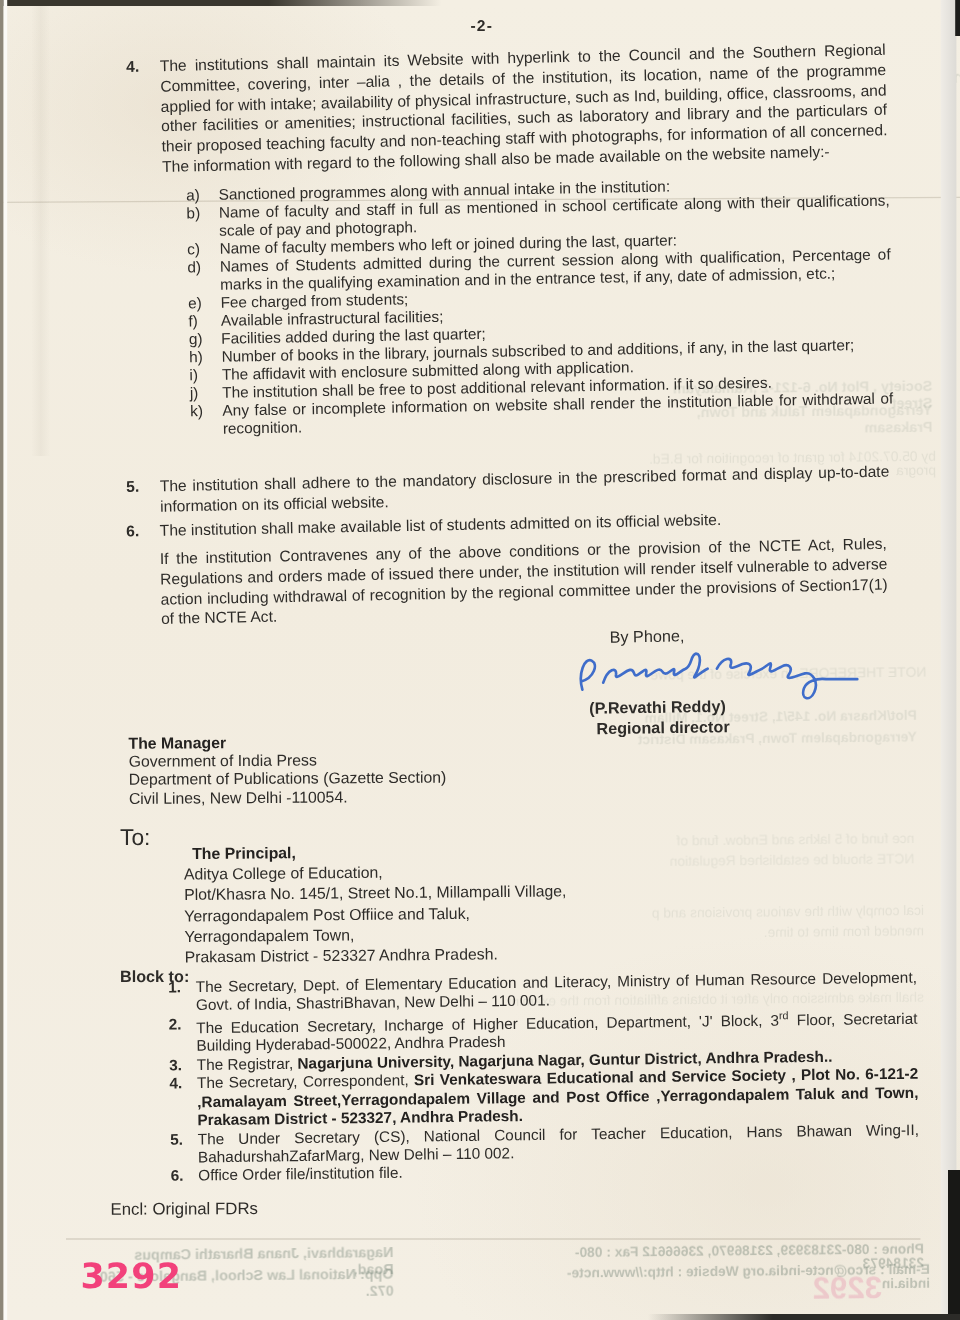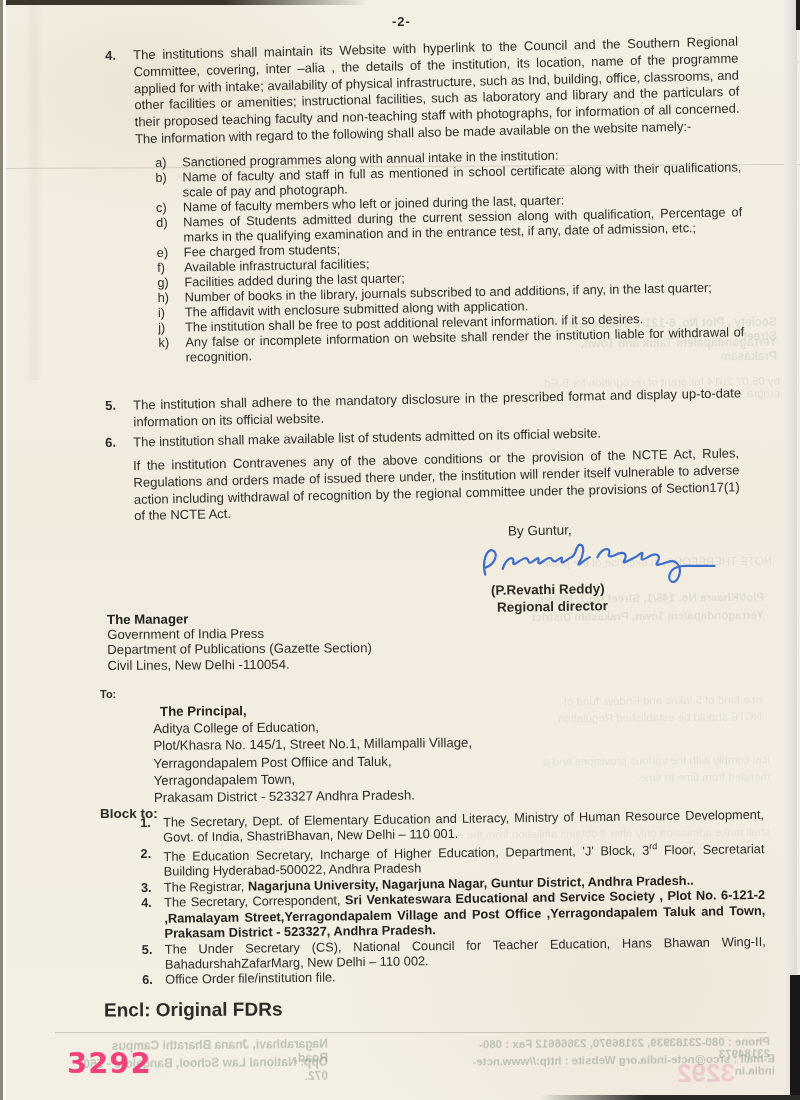--- a/index.html
+++ b/index.html
@@ -35,27 +35,27 @@
   .sublist .lbl{width:27px;flex:none;}
   .sublist .txt{flex:1;text-align:justify;}
   .item5{left:105px;top:398px;width:636px;font-size:13px;line-height:16.5px;transform:rotate(-1.15deg);transform-origin:left top;}
   .item6{left:105px;top:435px;width:636px;font-size:13px;line-height:16.5px;transform:rotate(-1.1deg);transform-origin:left top;}
   .contra{left:133px;top:458px;width:606px;font-size:13px;line-height:16.8px;transform:rotate(-1.2deg);transform-origin:left top;}
   .byorder{left:508px;top:523px;font-size:13.5px;transform:rotate(-1deg);}
   .sig{left:468px;top:536px;}
   .signame{left:491px;top:582px;font-size:13.5px;font-weight:bold;transform:rotate(-.8deg);}
   .sigtitle{left:497px;top:599px;font-size:13.5px;font-weight:bold;transform:rotate(-.8deg);}
   .manager{left:107px;top:612px;font-size:13.2px;line-height:15.2px;transform:rotate(-.4deg);transform-origin:left top;}
-  .tolabel{left:100px;top:688px;font-size:11px;font-weight:bold;}
+  .tolabel{left:100px;top:688px;font-size:19px;font-weight:normal;}
   .tolines{left:153px;top:703px;font-size:13.2px;line-height:17.2px;transform:rotate(-.55deg);transform-origin:left top;}
   .tolines .first{padding-left:7px;}
   .copylabel{left:100px;top:806px;font-size:13.5px;font-weight:bold;}
   .copylist{left:140px;top:815px;width:624px;font-size:12.8px;line-height:15.4px;transform:rotate(-.75deg);transform-origin:left top;}
   .copylist .num{width:23px;}
-  .encl{left:104px;top:999px;font-size:19px;font-weight:bold;transform:rotate(-.3deg);}
+  .encl{left:92px;top:999px;font-size:14px;font-weight:normal;transform:rotate(-.3deg);}
   .stamp{left:67px;top:1046px;font-size:29px;font-weight:bold;color:#f2417b;letter-spacing:1px;font-family:"DejaVu Sans",sans-serif;}
   .ghost{position:absolute;transform:scaleX(-1) rotate(.6deg);filter:blur(.5px);font-family:"Liberation Sans",sans-serif;}
 </style>
 </head>
 <body>
 
 <div class="page">
   <div class="abs crease-v"></div>
   <div class="abs crease1"></div>
   <div class="abs ghost-rule"></div>
@@ -140,21 +140,21 @@
     <span class="just">The institution shall adhere to the mandatory disclosure in the prescribed format and display up-to-date information on its official website.</span>
   </div>
 
   <div class="abs item6 numrow">
     <span class="num">6.</span>
     <span>The institution shall make available list of students admitted on its official website.</span>
   </div>
 
   <div class="abs contra just">If the institution Contravenes any of the above conditions or the provision of the NCTE Act, Rules, Regulations and orders made of issued there under, the institution will render itself vulnerable to adverse action including withdrawal of recognition by the regional committee under the provisions of Section17(1) of the NCTE Act.</div>
 
-  <div class="abs byorder">By Guntur,</div>
+  <div class="abs byorder">By Phone,</div>
 
   <div class="abs sig">
     <svg width="255" height="58" viewBox="0 0 260 60">
       <path d="M16 40 C12 26 18 12 24 15 C30 18 26 30 15 33
                M34 34 C38 22 46 20 45 27 C44 33 52 24 57 23 C62 22 59 30 64 27 C69 24 72 20 71 26 C70 32 76 25 81 23 C86 21 84 28 89 26 C94 23 96 20 95 25 C94 31 100 24 105 22
                C111 19 109 10 114 9 C119 9 118 20 113 28 C110 33 119 24 124 22
                M132 22 C137 12 146 11 144 18 C142 24 149 20 154 18 C160 16 163 19 160 25 C156 31 166 24 171 22 C176 19 180 14 178 21 C176 28 183 22 188 20 C194 17 198 21 194 27
                C190 33 200 28 208 26 C214 25 220 33 216 42 C212 51 204 48 207 39 C209 33 218 30 226 31 L253 31" stroke="#3f6dca" stroke-width="2.3" fill="none" stroke-linecap="round" stroke-linejoin="round"></path>
     </svg>
   </div>

